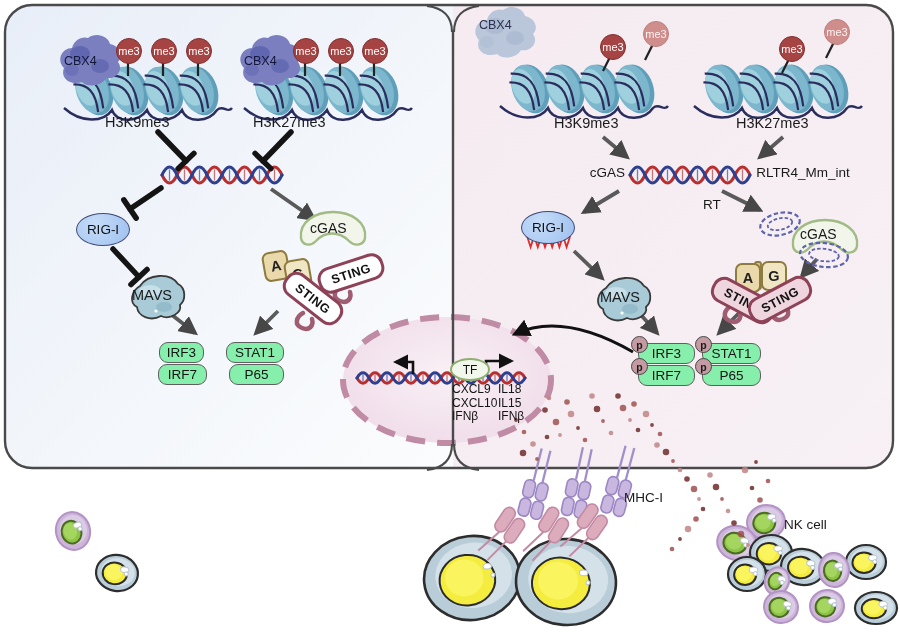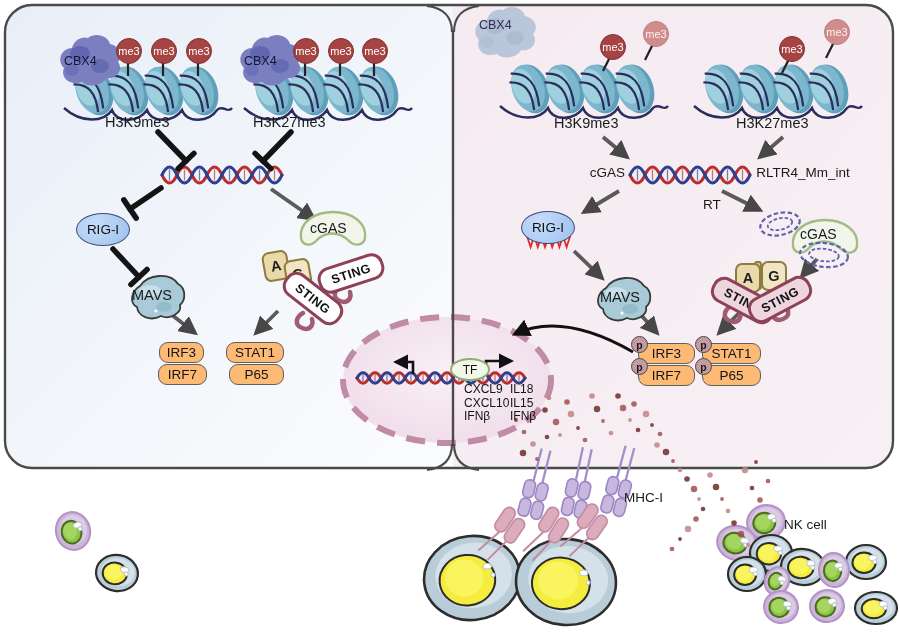--- a/index.html
+++ b/index.html
@@ -1,20 +1,20 @@
 <!DOCTYPE html>
 <html><head>
 <meta charset="utf-8">
 <style>
   html,body{margin:0;padding:0;background:#fff;}
   #canvas{position:relative;width:900px;height:634px;background:#fff;overflow:hidden;
           font-family:"Liberation Sans",sans-serif;}
   #art{position:absolute;left:0;top:0;}
   .lbl{position:absolute;color:#1a1a1a;text-align:left;line-height:1.1;white-space:nowrap;}
-  .pill{position:absolute;background:#fdba74;border:1.6px solid #5f5f5f;border-radius:9px;
+  .pill{position:absolute;background:#86efac;border:1.6px solid #5f5f5f;border-radius:9px;
         display:flex;align-items:center;justify-content:center;font-size:13.5px;color:#141414;}
   .sting{position:absolute;background:#fff;border:3px solid #8e4257;border-radius:12px;
          width:62px;height:21px;display:flex;align-items:center;justify-content:center;
          font-size:12.5px;font-weight:600;letter-spacing:.5px;color:#111;}
   .sting.pinkfill{background:#eed5de;}
   .ag{position:absolute;width:22px;height:26px;background:#e9d9ab;border:2.5px solid #8e7b3e;
       border-radius:7px;display:flex;align-items:center;justify-content:center;
       font-size:14.5px;font-weight:600;color:#222;}
   .me3{position:absolute;width:24px;height:24px;border-radius:50%;background:#a64343;
        border:1.5px solid #7e2f2f;color:#fff;font-size:11px;display:flex;align-items:center;
@@ -23,21 +23,21 @@
   .pcirc{position:absolute;width:15px;height:15px;border-radius:50%;background:#c59ba3;
          border:1.5px solid #474747;font-size:10.5px;font-weight:700;display:flex;
          align-items:center;justify-content:center;color:#1c1c1c;z-index:6;}
   .rigi{position:absolute;width:52px;height:31px;border-radius:50%;
         background:radial-gradient(circle at 35% 30%,#c6dcf8,#9dc0ef);
         border:1.8px solid #3f4a77;display:flex;align-items:center;justify-content:center;
         font-size:13.5px;color:#111;}
   .tf{position:absolute;width:36px;height:19px;border-radius:50%;background:#f2f7ec;
       border:2px solid #8fae70;display:flex;align-items:center;justify-content:center;
       font-size:12px;color:#111;}
-  .genecol{position:absolute;font-size:12px;line-height:13.5px;color:#141414;text-align:left;margin-left:12px;}
+  .genecol{position:absolute;font-size:12px;line-height:13.5px;color:#141414;text-align:left;}
 </style>
 </head>
 <body>
 
 <div id="canvas">
   <svg id="art" width="900" height="634">
     <defs>
       <linearGradient id="leftGrad" x1="0" y1="0" x2="1" y2="1">
         <stop offset="0" stop-color="#e8eef8"></stop>
           <stop offset="0.6" stop-color="#f4f7fb"></stop>

